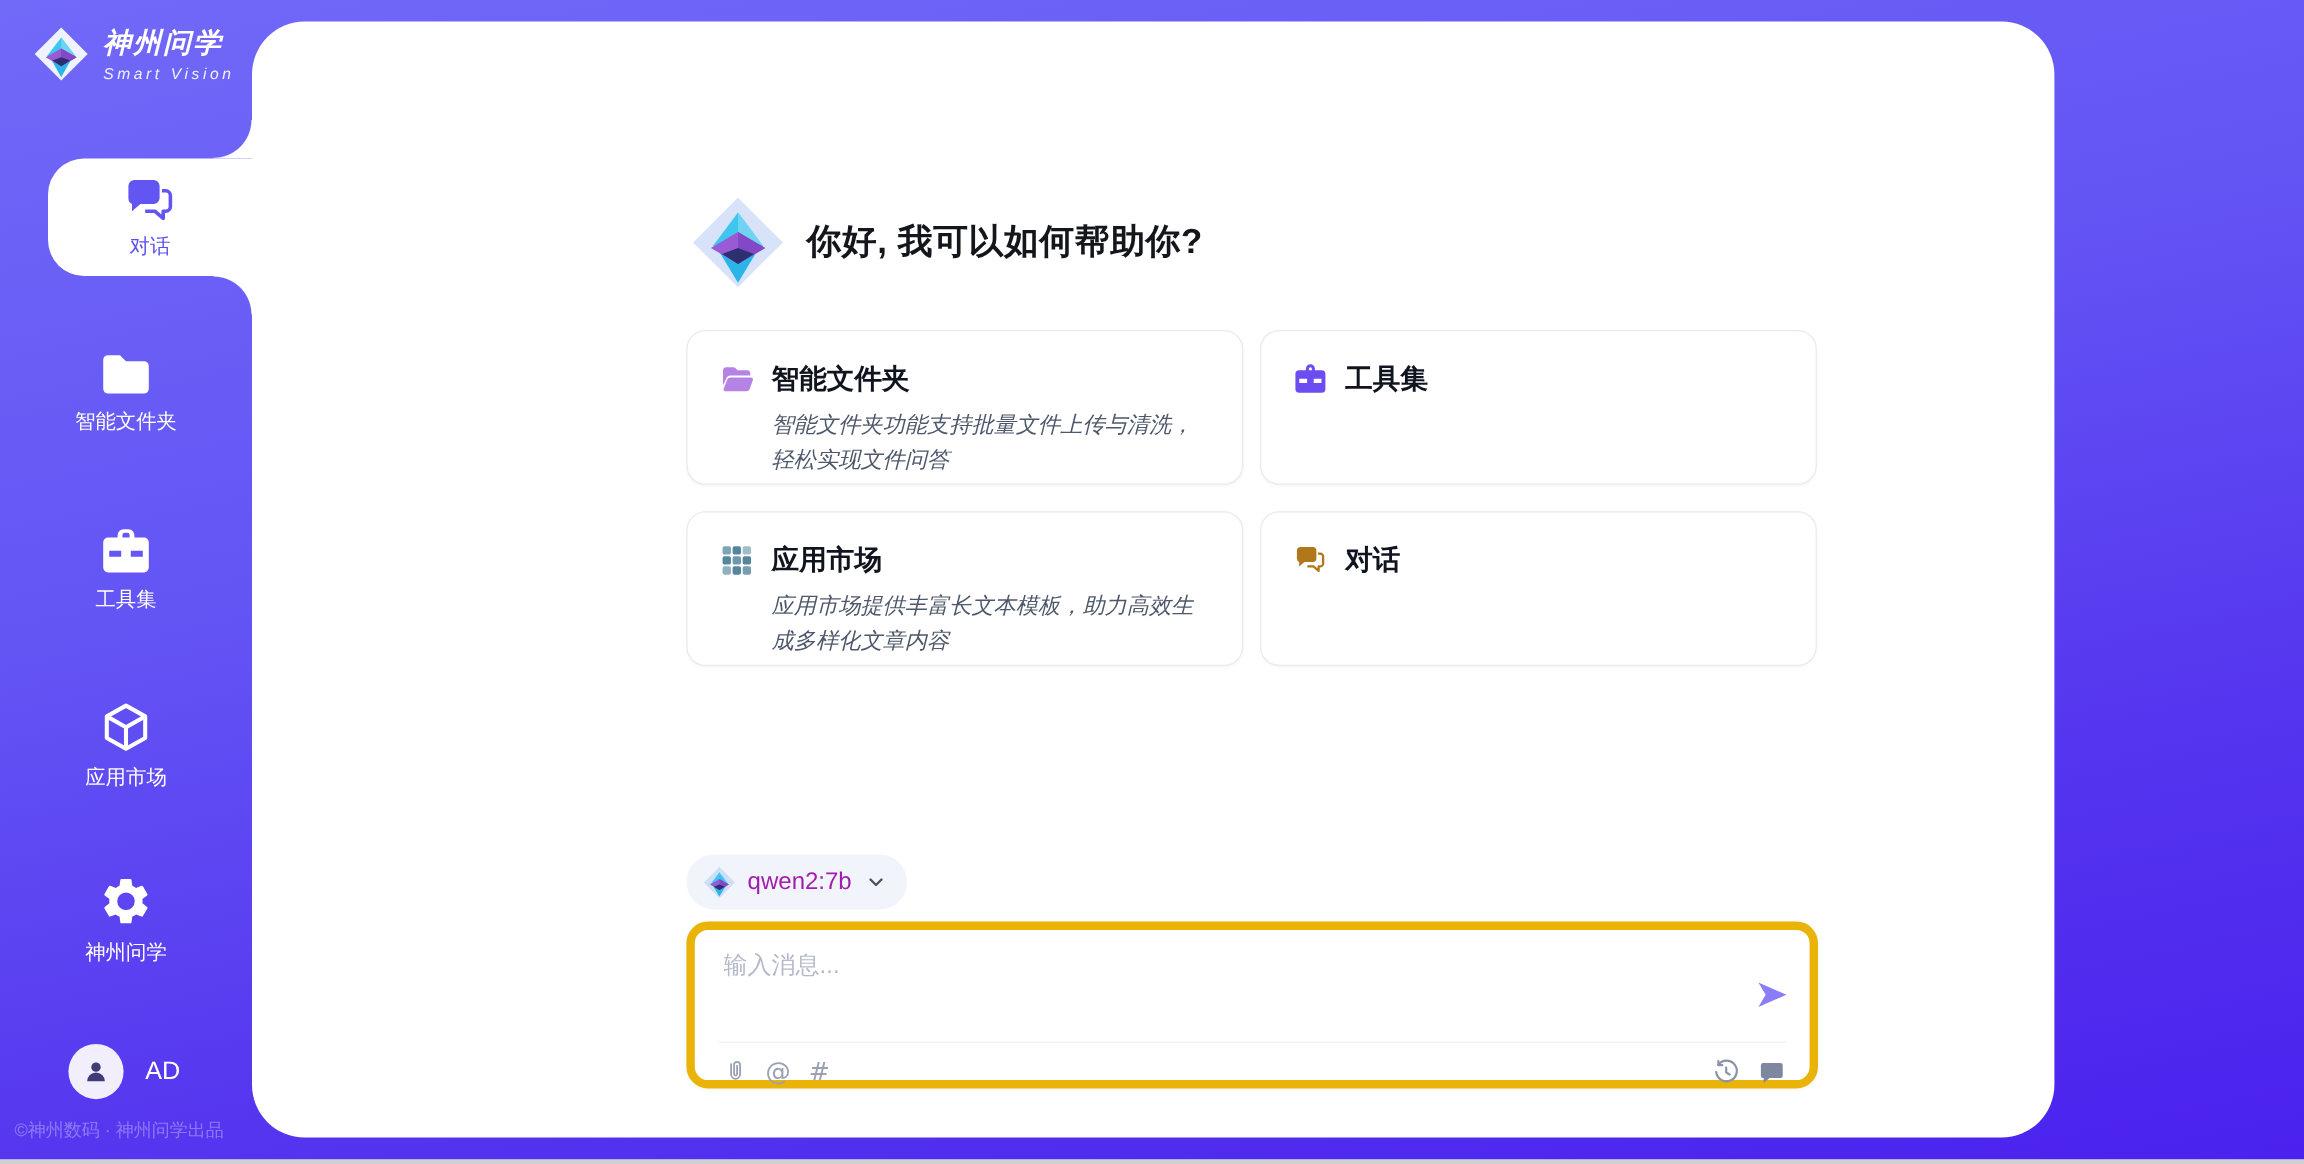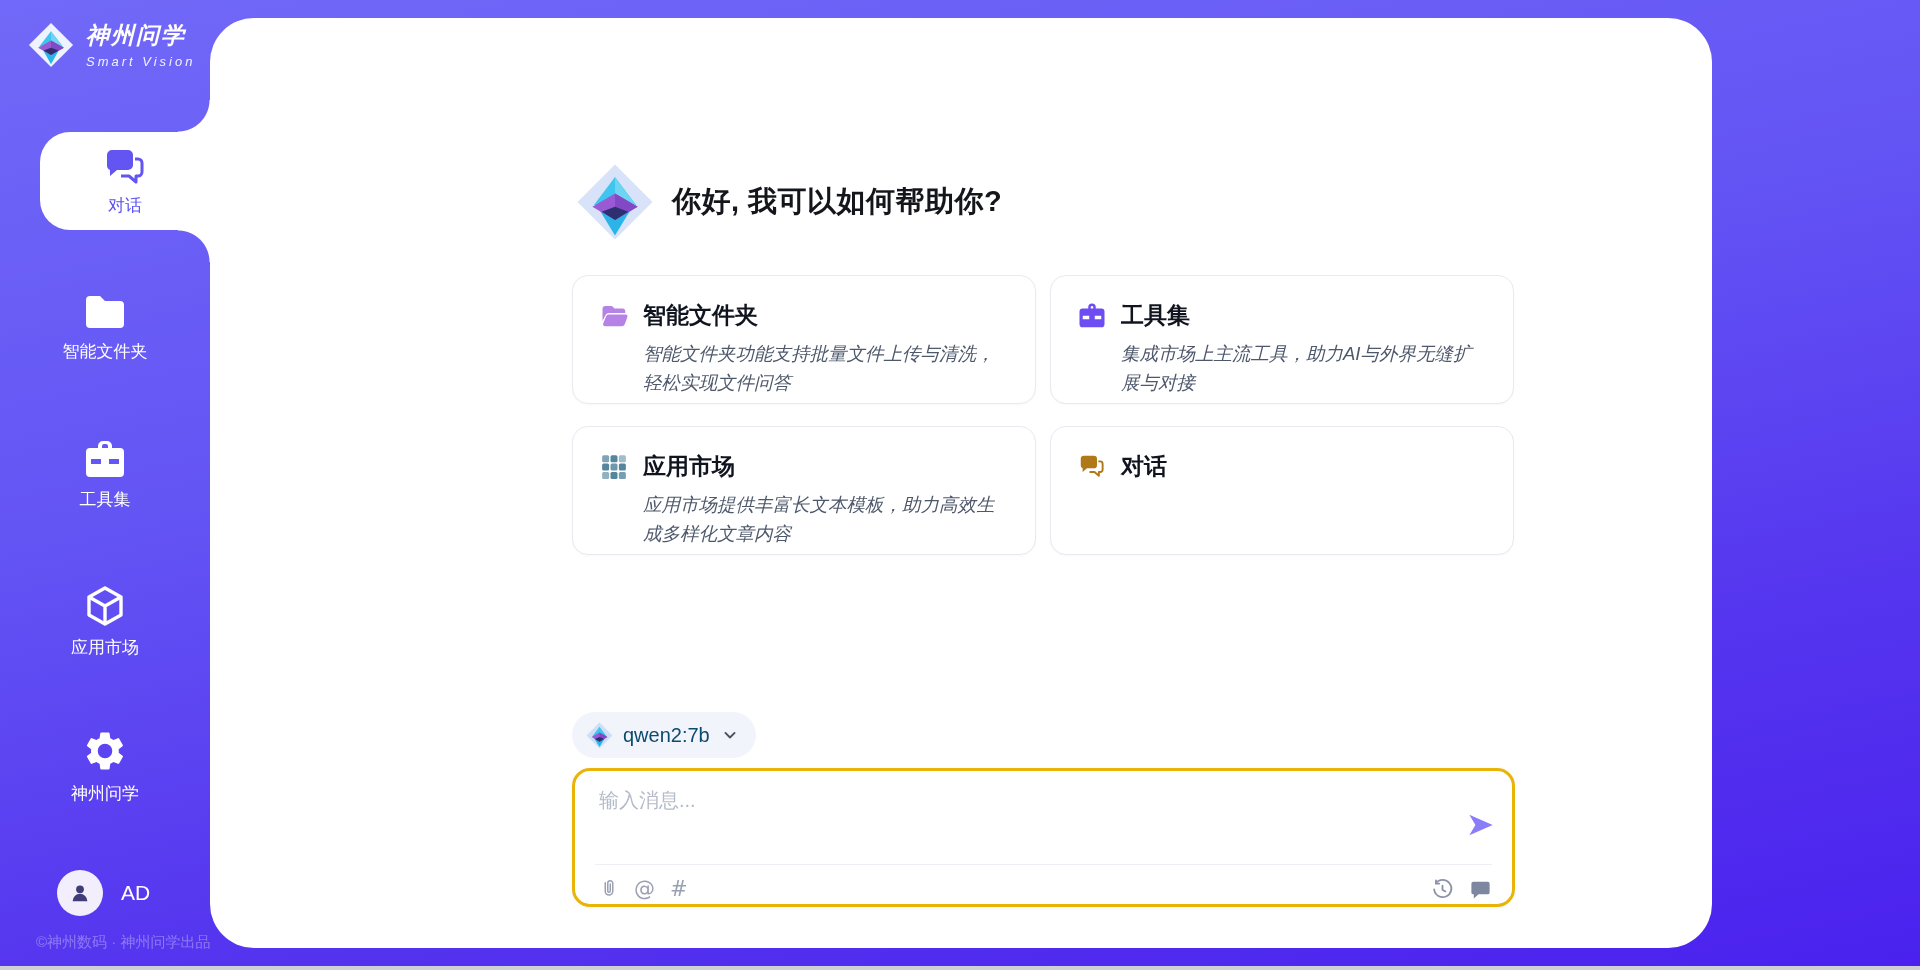--- a/index.html
+++ b/index.html
@@ -52,21 +52,21 @@
     background: radial-gradient(circle 32px at 0 100%, rgba(0,0,0,0) 31px, #ffffff 32px); }
 
   .user-row { position:absolute; left:57px; top:870px; display:flex; align-items:center; gap:18px; cursor:pointer; }
   .avatar-circle {
     width:46px; height:46px; border-radius:50%; background:#f2eefc;
     display:flex; align-items:center; justify-content:center;
   }
   .user-name { color:#ffffff; font-size:21px; }
   .sidebar-footer {
     position:absolute; left:12px; top:933px; width:196px;
-    color:rgba(255,255,255,0.32); font-size:15px; white-space:nowrap;margin-left:24px;
+    color:rgba(255,255,255,0.32); font-size:15px; white-space:nowrap;
   }
 
   
   .greeting { position:absolute; left:366px; top:145px; display:flex; align-items:center; gap:18px; }
   .greeting svg { width:78px; height:78px; }
   .greeting-title { font-size:29px; font-weight:700; color:#14161c; letter-spacing:0.5px; }
 
   
   .cards {
     position:absolute; left:362px; top:257px;
@@ -85,27 +85,27 @@
     margin:9px 0 0 44px; font-size:18.5px; line-height:1.55; color:#4e586b;font-style:italic;
   }
 
   
   .model-pill {
     position:absolute; left:362px; top:694px; height:46px;
     display:inline-flex; align-items:center; gap:10px; padding:0 16px 0 14px;
     background:#f2f4fb; border-radius:23px; cursor:pointer;
   }
   .model-pill svg.mini-logo { width:27px; height:27px; }
-  .model-name { font-size:20px; color:#0c4a6e; }
+  .model-name { font-size:20px; color:#a21caf; }
   .model-pill svg.chev { width:20px; height:20px; }
 
   
   .composer {
     position:absolute; left:362px; top:750px; width:943px; height:139px;
-    background:#fff; border:3px solid #eab308; border-radius:18px;
+    background:#fff; border:7px solid #eab308; border-radius:18px;
     box-shadow:0 1px 4px rgba(16,24,40,0.04);
     padding-left:46px;
   }
   .composer textarea {
     position:absolute; left:24px; top:16px; width:840px; height:58px;
     border:none; outline:none; resize:none; font-size:20px; color:#333a46;
     font-family:"Liberation Sans","DejaVu Sans",sans-serif; background:transparent;
   }
   .composer textarea::placeholder { color:#b4bac9; }
   .send-btn {
@@ -227,21 +227,20 @@
         <p class="card-desc">智能文件夹功能支持批量文件上传与清洗，轻松实现文件问答</p>
       </div>
 
       <div class="card">
         <div class="card-head">
           <svg viewBox="0 0 24 24">
             <path fill="#6d4df2" fill-rule="evenodd" d="M9 6V5a3 3 0 0 1 3-3 3 3 0 0 1 3 3v1h4.5A2.5 2.5 0 0 1 22 8.5v10a2.5 2.5 0 0 1-2.5 2.5h-15A2.5 2.5 0 0 1 2 18.5v-10A2.5 2.5 0 0 1 4.5 6H9zm2-1v1h2V5a1 1 0 0 0-2 0zM4.6 11.7h5.2v2.8H4.6v-2.8zm9.6 0h5.2v2.8h-5.2v-2.8z"></path>
           </svg>
           <span class="card-title">工具集</span>
         </div>
-        <p class="card-desc">集成市场上主流工具，助力AI与外界无缝扩展与对接</p>
       </div>
 
       <div class="card">
         <div class="card-head">
           <svg viewBox="0 0 24 24">
             <g fill="#56869e">
               <rect x="2.5" y="2.5" width="5.6" height="5.6" rx="1.2" opacity="0.75"></rect>
               <rect x="9.2" y="2.5" width="5.6" height="5.6" rx="1.2"></rect>
               <rect x="15.9" y="2.5" width="5.6" height="5.6" rx="1.2" opacity="0.55"></rect>
               <rect x="2.5" y="9.2" width="5.6" height="5.6" rx="1.2"></rect>

